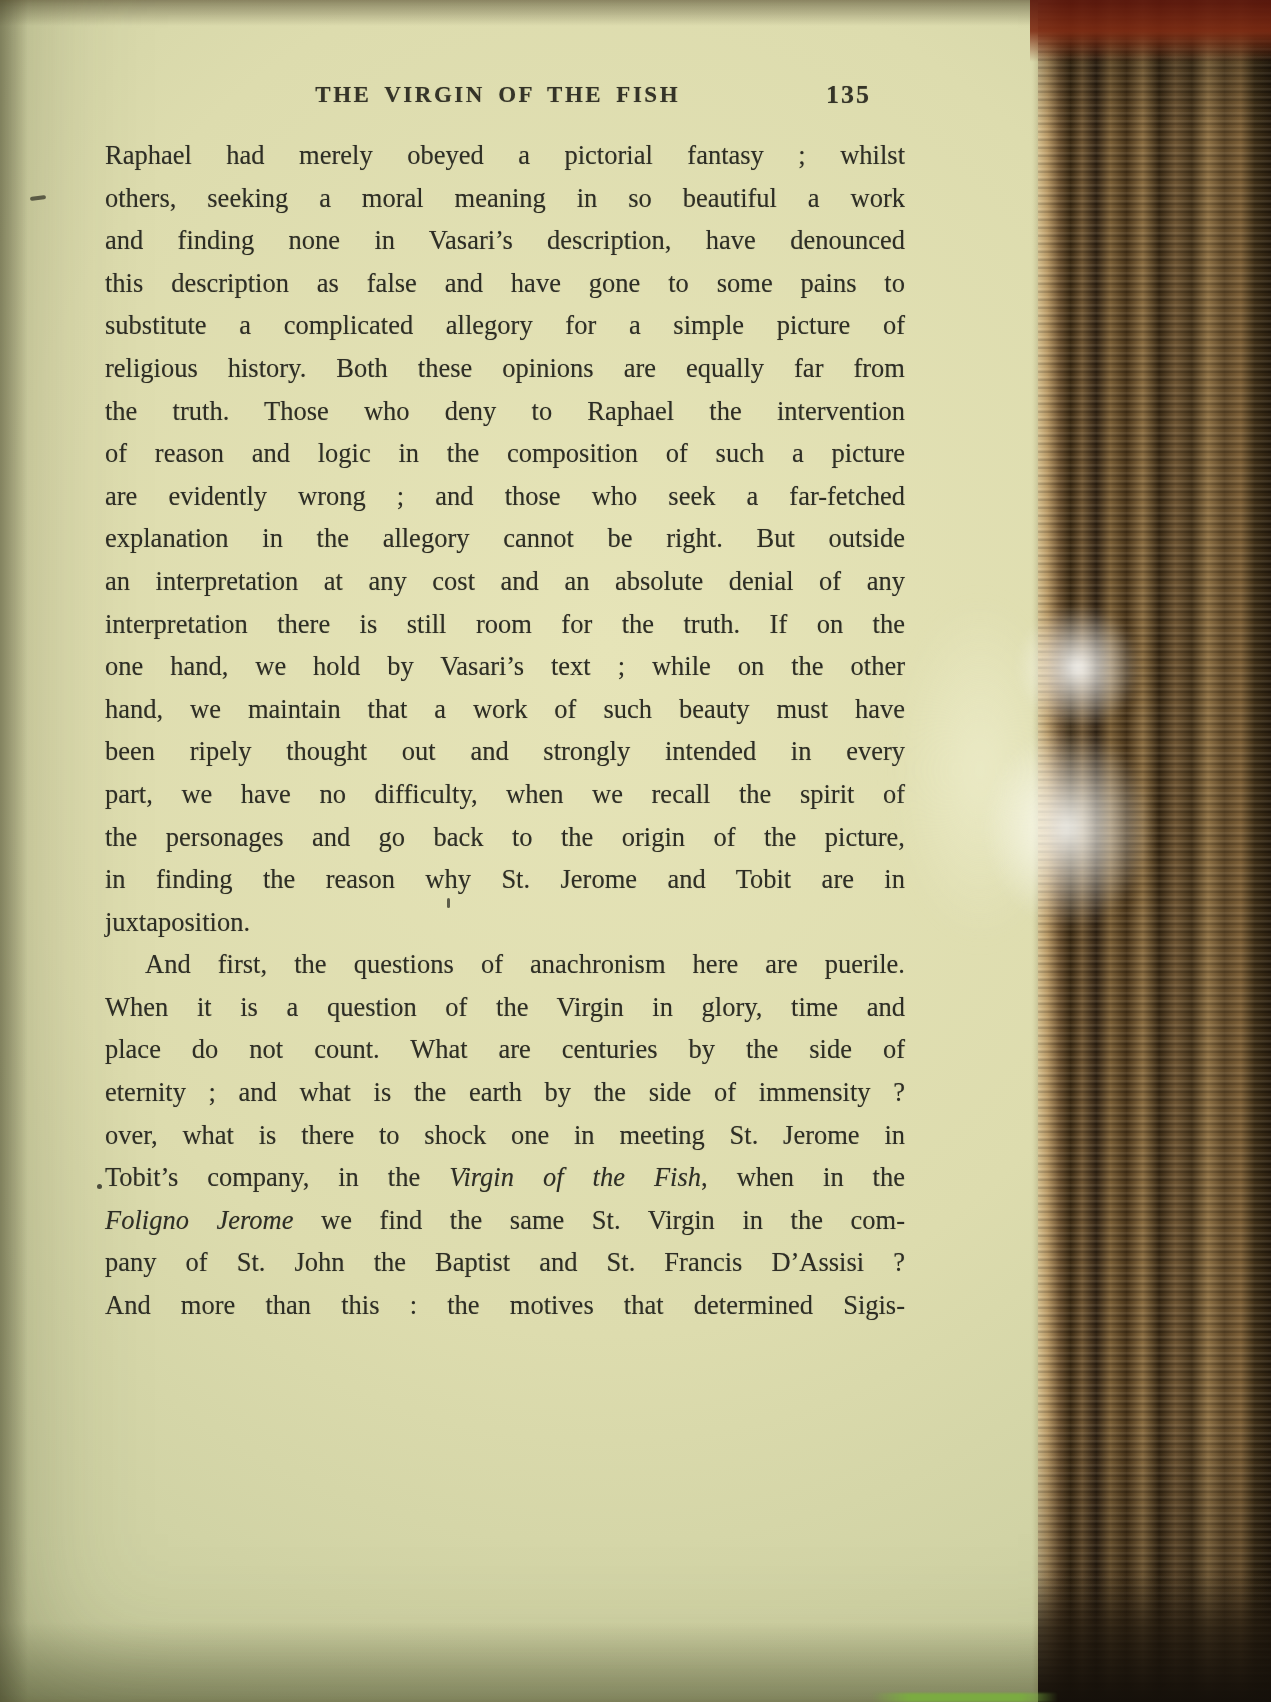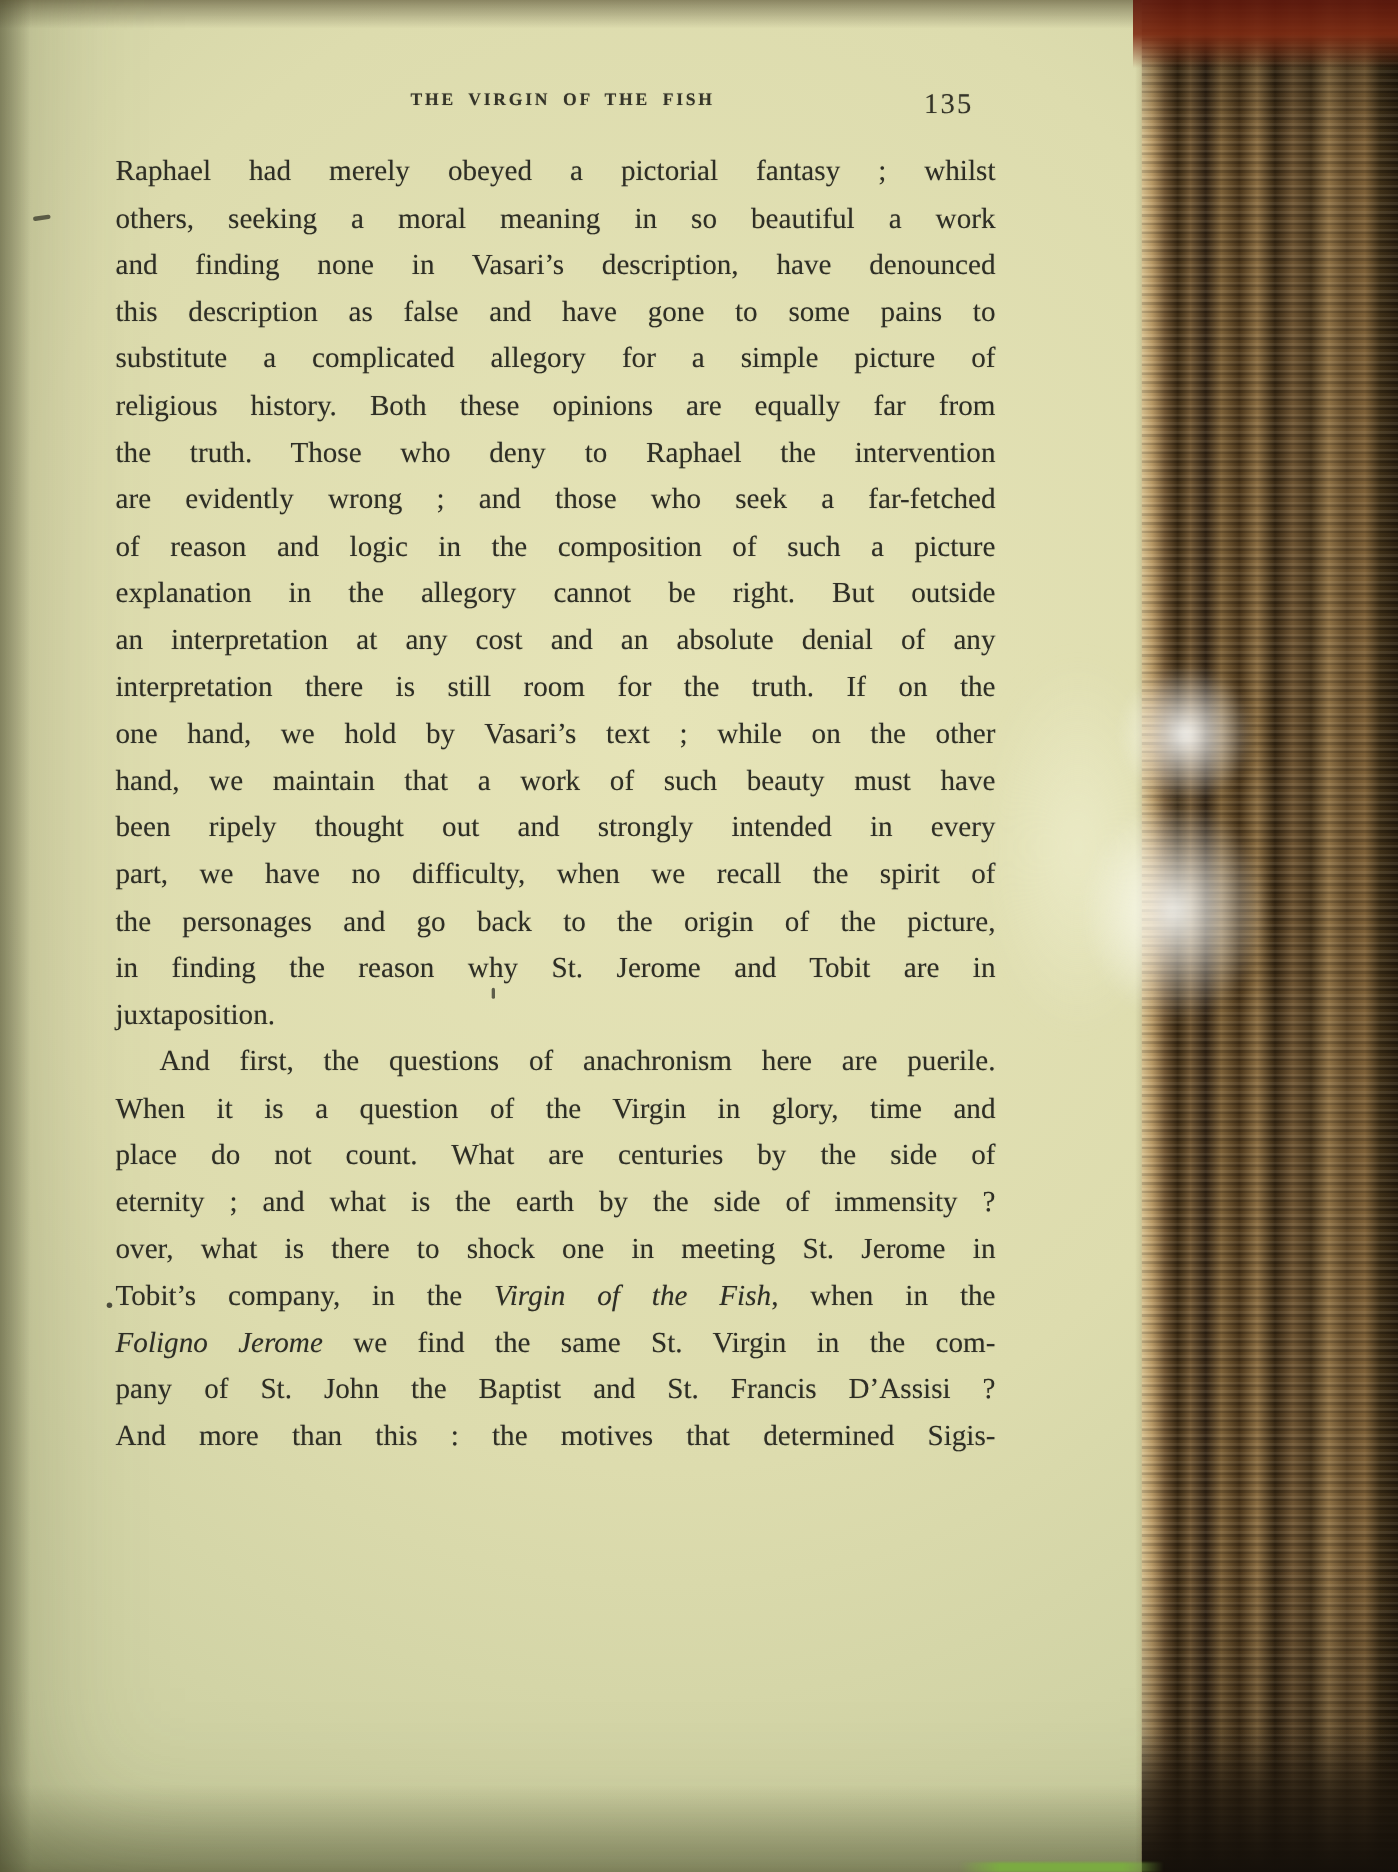--- a/index.html
+++ b/index.html
@@ -38,34 +38,34 @@
   .header {
     position: absolute;
     left: 105px; top: 80px;
     width: 800px; height: 34px;
     color: #353428;
   }
   .header .title {
     position: absolute;
     left: 50%; top: 2px;
     transform: translateX(-52%);
-    font-size: 16px;
+    font-size: 23px;
     font-weight: bold;
     letter-spacing: 2.5px;
     word-spacing: 5px;
     white-space: nowrap;
     text-shadow: 0 0 1px rgba(50,50,40,0.4);
-    margin-left: 12px;
   }
   .header .pageno {
     position: absolute;
-    right: 20px; top: 0;
+    right: 34px; top: 0;
     font-size: 26px;
     letter-spacing: 2px;
     text-shadow: 0 0 1px rgba(50,50,40,0.4);
+    font-weight: bold;
   }
   
   .page-text {
     position: absolute;
     left: 105px; top: 134px;
     width: 800px;
     font-size: 26.5px;
     line-height: 42.6px;
     color: #2e2e25;
     text-shadow: 0 0 1px rgba(46,46,36,0.35);
@@ -193,22 +193,22 @@
     </div>
 
     <div class="page-text">
         <div class="line">Raphael had merely obeyed a pictorial fantasy ; whilst</div>
         <div class="line">others, seeking a moral meaning in so beautiful a work</div>
         <div class="line">and finding none in Vasari’s description, have denounced</div>
         <div class="line">this description as false and have gone to some pains to</div>
         <div class="line">substitute a complicated allegory for a simple picture of</div>
         <div class="line">religious history. Both these opinions are equally far from</div>
         <div class="line">the truth. Those who deny to Raphael the intervention</div>
+        <div class="line">of reason and logic in the composition of such a picture</div>
         <div class="line">are evidently wrong ; and those who seek a far-fetched</div>
-        <div class="line">of reason and logic in the composition of such a picture</div>
         <div class="line">explanation in the allegory cannot be right. But outside</div>
         <div class="line">an interpretation at any cost and an absolute denial of any</div>
         <div class="line">interpretation there is still room for the truth. If on the</div>
         <div class="line">one hand, we hold by Vasari’s text ; while on the other</div>
         <div class="line">hand, we maintain that a work of such beauty must have</div>
         <div class="line">been ripely thought out and strongly intended in every</div>
         <div class="line">part, we have no difficulty, when we recall the spirit of</div>
         <div class="line">the personages and go back to the origin of the picture,</div>
         <div class="line">in finding the reason why St. Jerome and Tobit are in</div>
         <div class="line noj">juxtaposition.</div>

